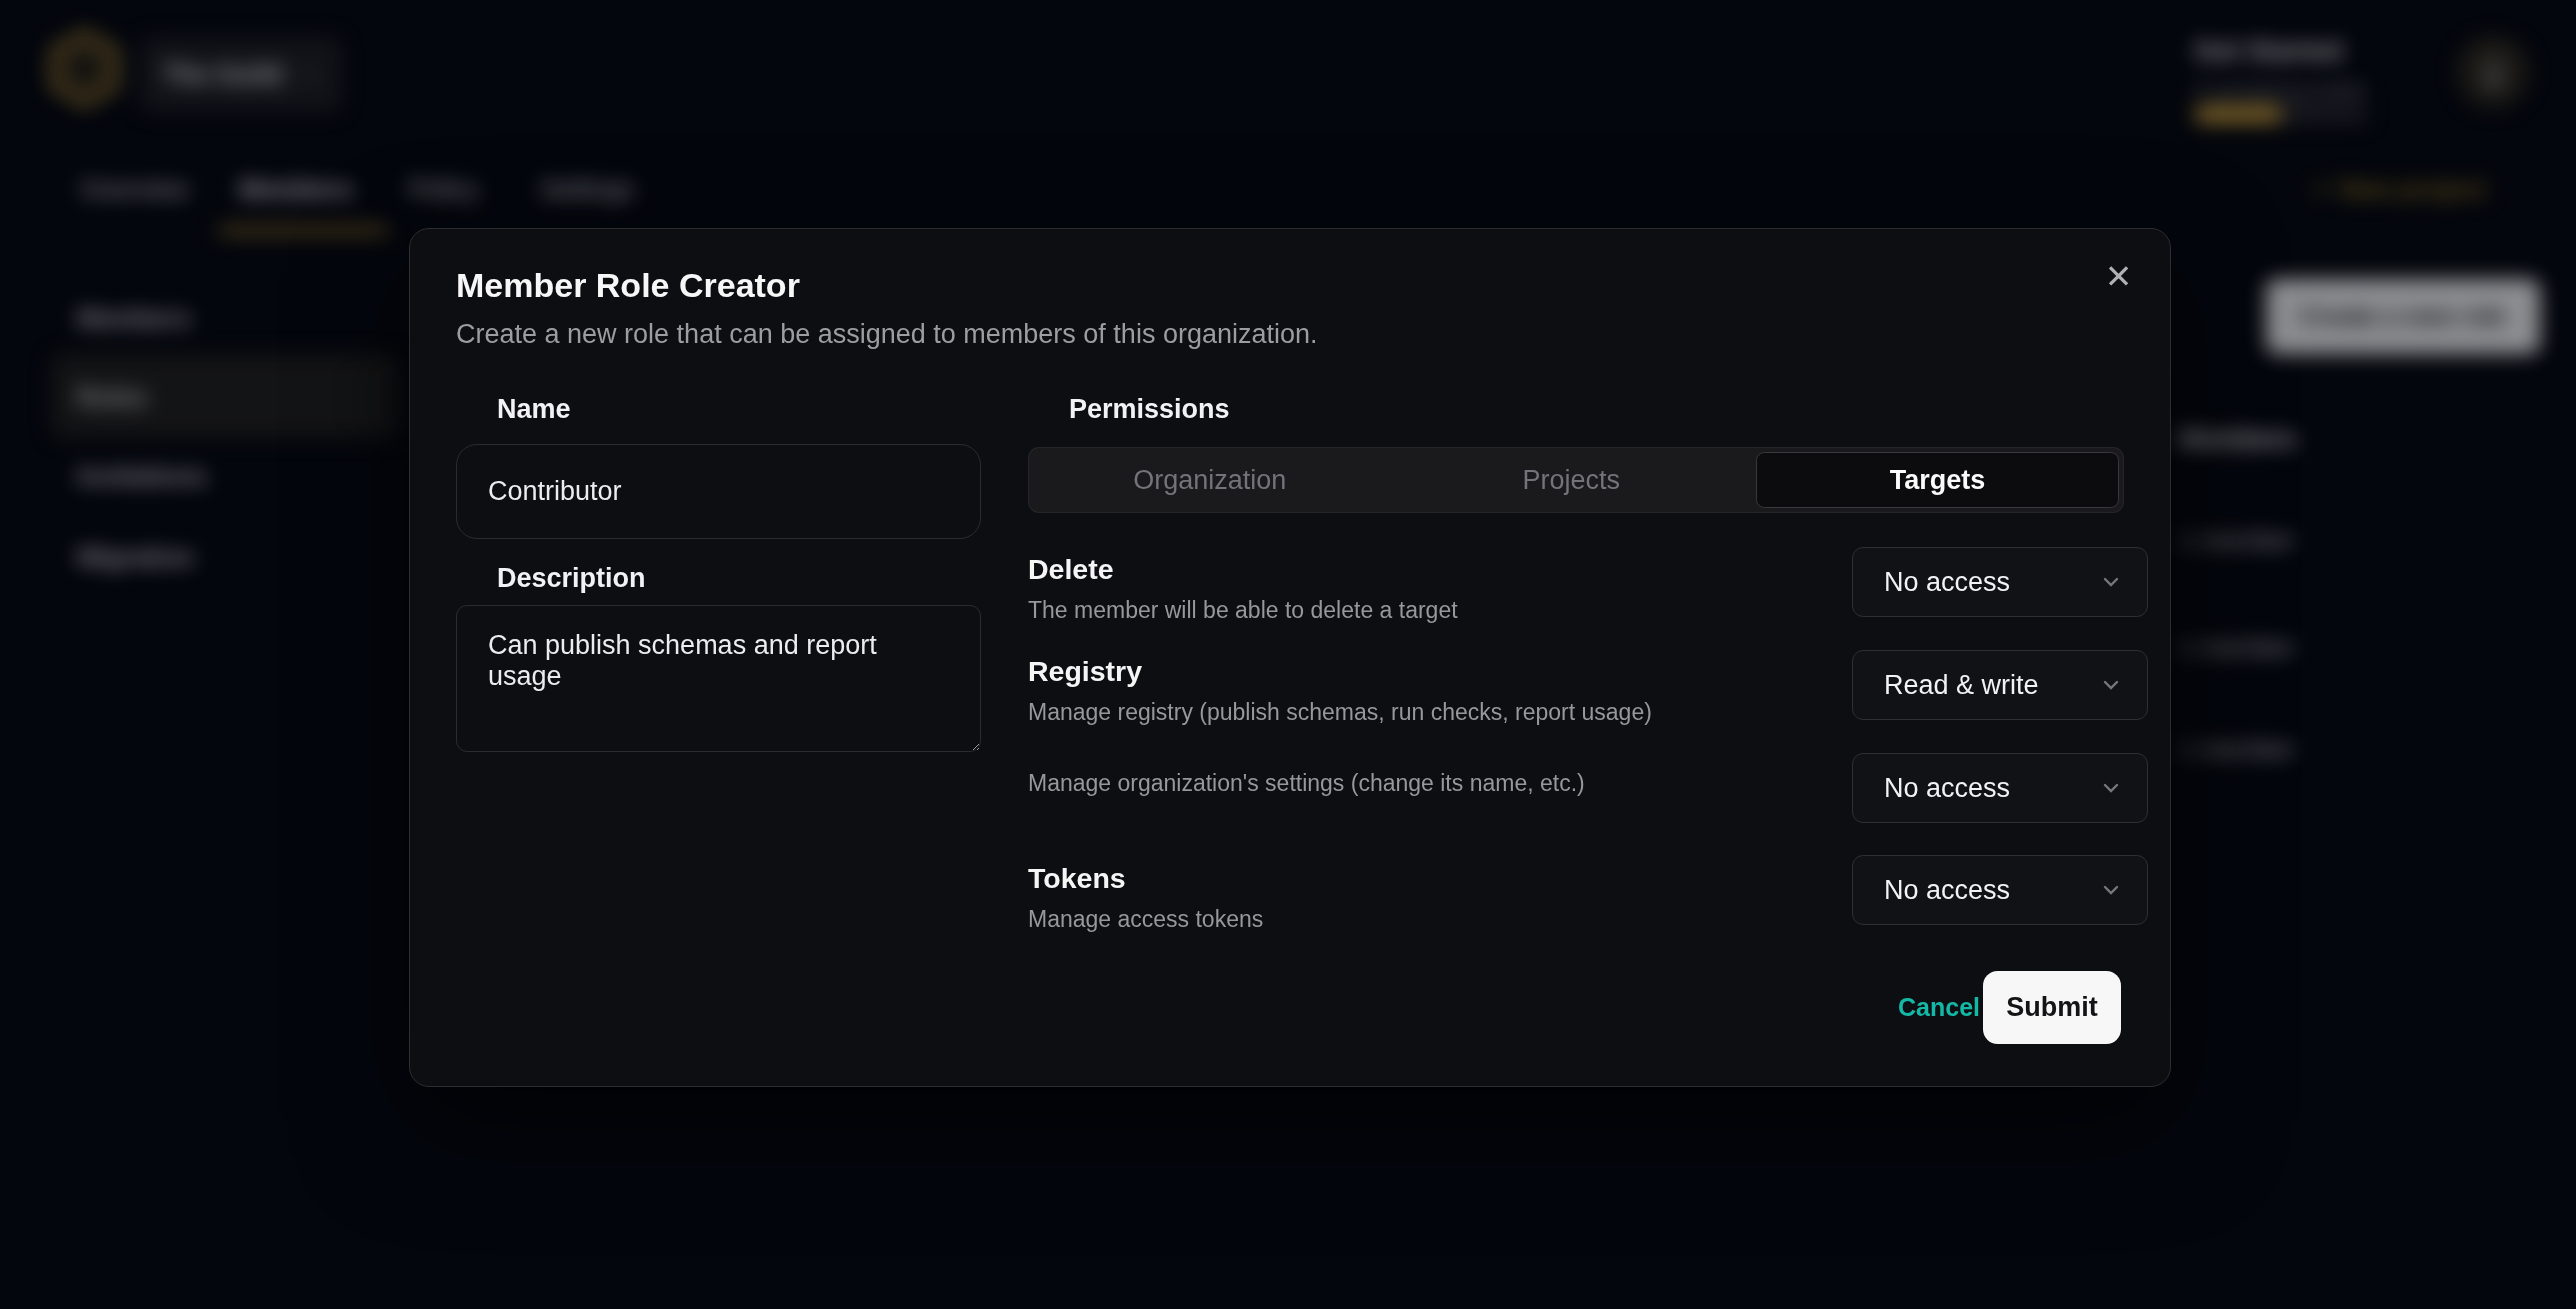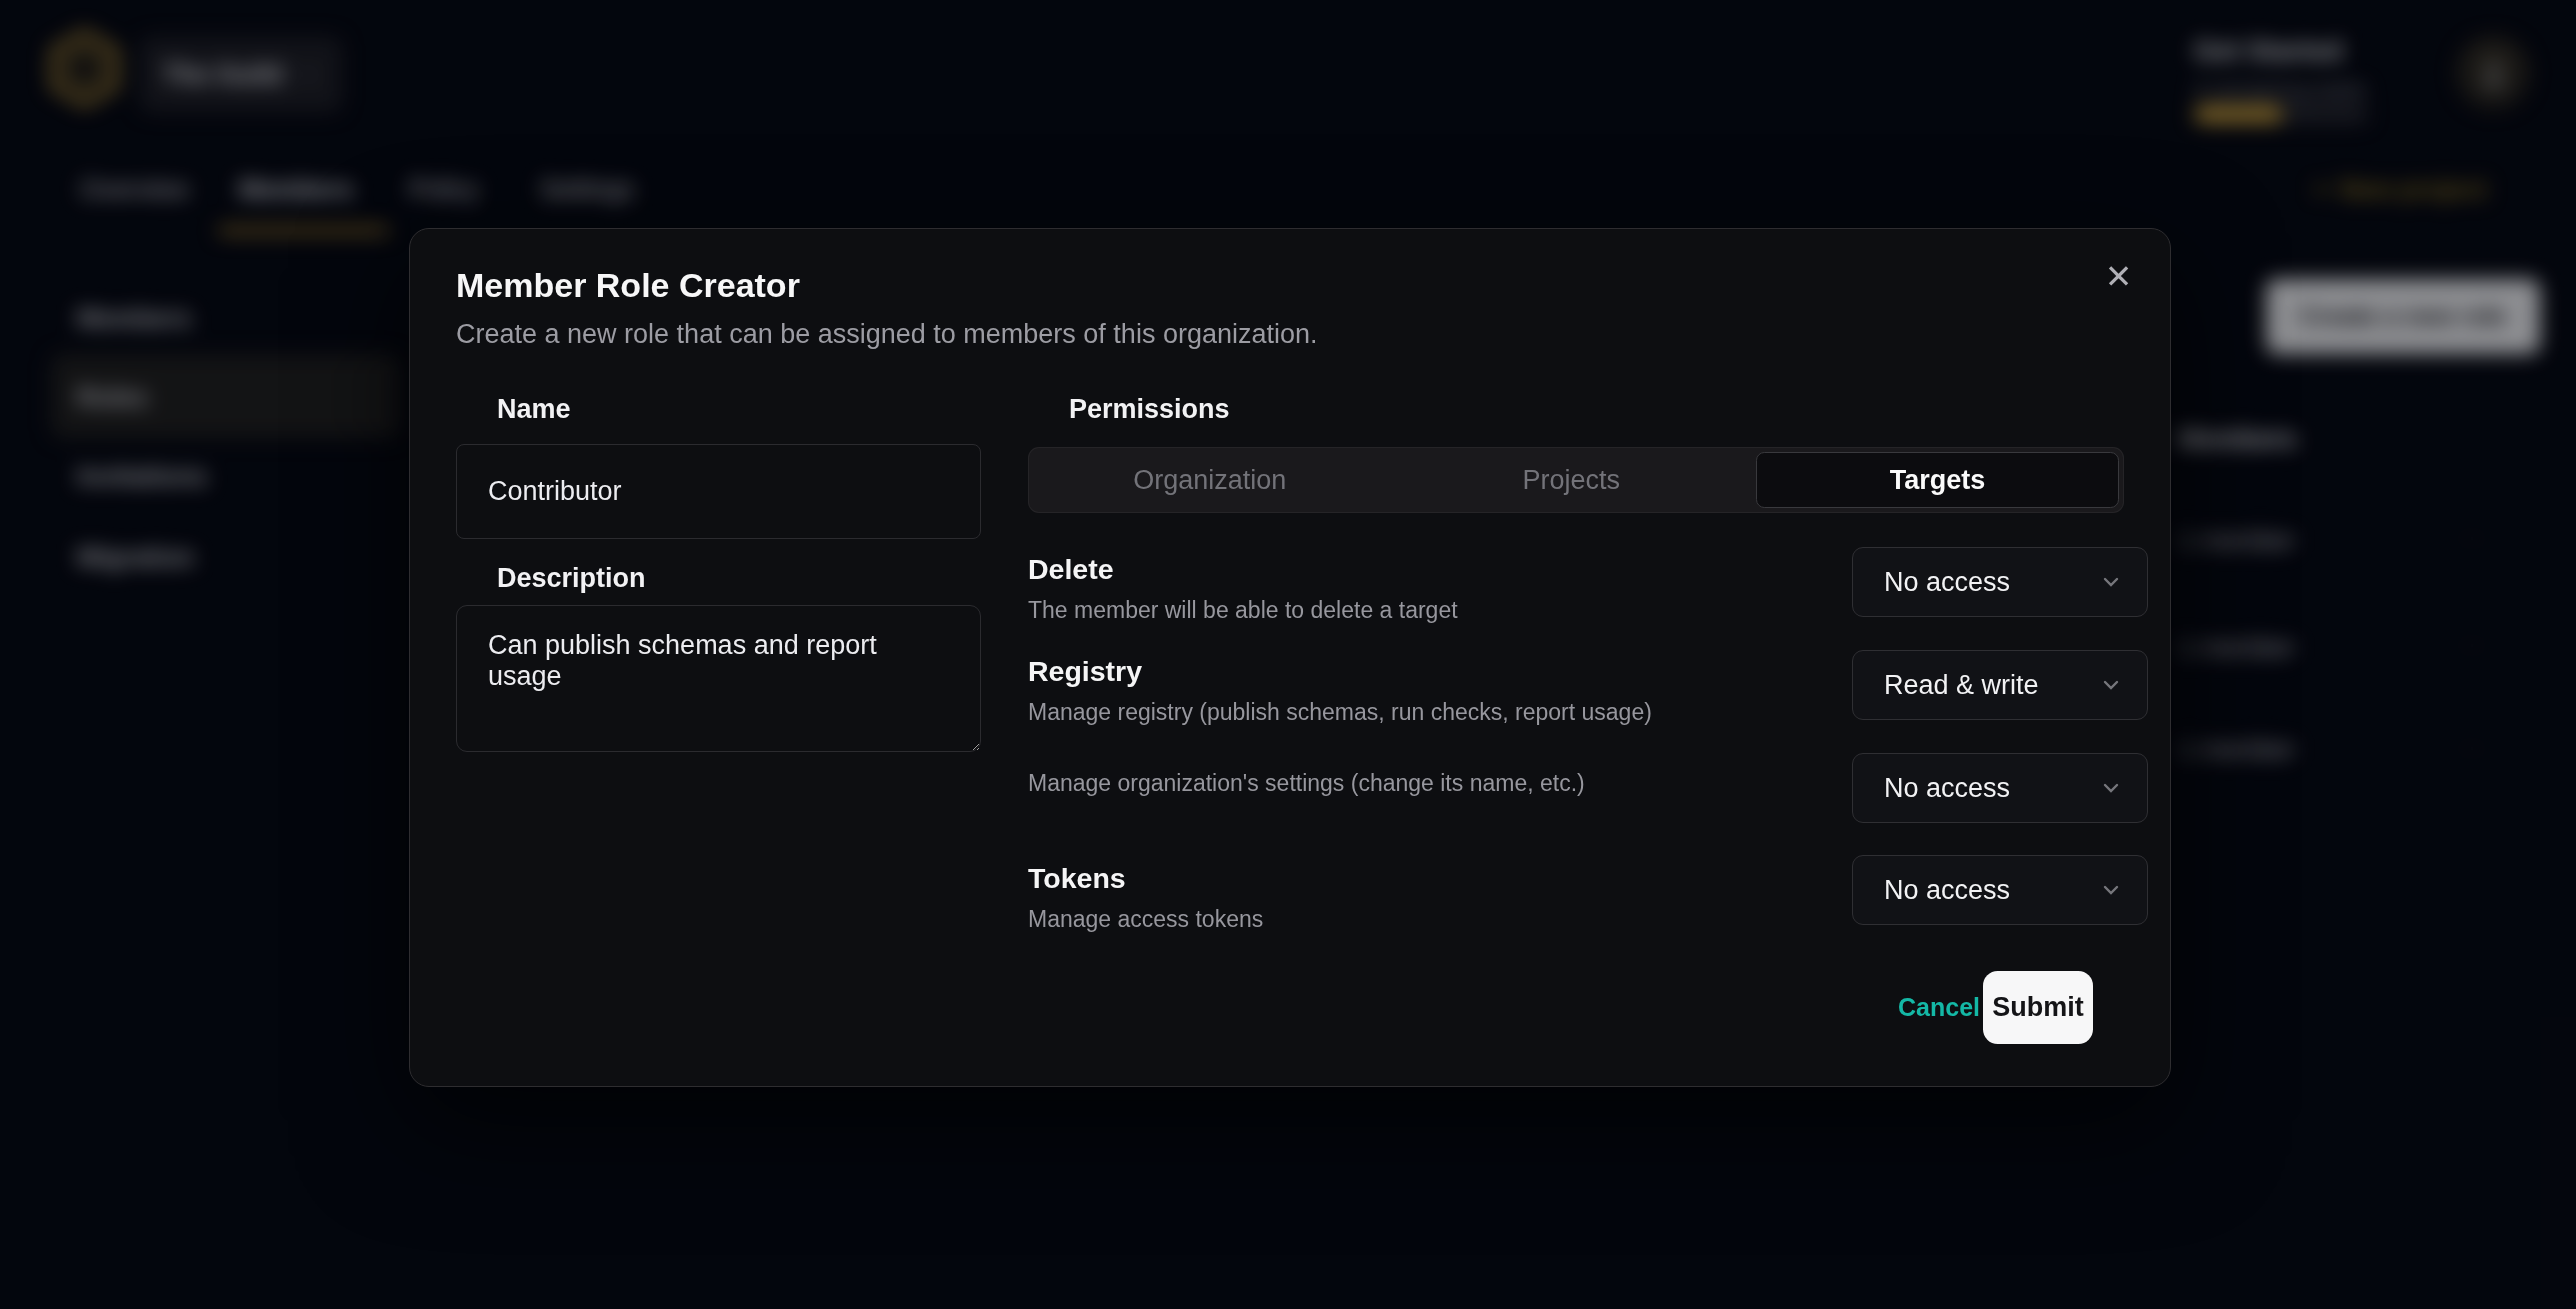--- a/index.html
+++ b/index.html
@@ -61,21 +61,21 @@
   .modal-close{
     position:absolute;right:27.5px;top:24px;width:48px;height:48px;border:none;background:transparent;
     color:#b0b0b6;font-size:33px;line-height:48px;text-align:center;cursor:pointer;padding:0;
   }
   .m-title{position:absolute;left:46px;top:37px;font-size:34px;font-weight:700;color:#f7f7f8;}
   .m-sub{position:absolute;left:46px;top:90px;font-size:27px;color:#9c9ca3;}
 
   .field-label{position:absolute;font-size:27px;font-weight:600;color:#f2f2f4;margin-left:41px;}
   .name-input{
     position:absolute;left:46px;top:215px;width:525px;height:95px;box-sizing:border-box;
-    background:transparent;border:0.9px solid #2b2b2f;border-radius:8px;
+    background:transparent;border:0.9px solid #2b2b2f;border-radius:21px;
     color:#ececf0;font-size:27px;padding:0 31px;font-family:inherit;outline:none;
   }
   .desc-area{
     position:absolute;left:46px;top:376px;width:525px;height:147px;box-sizing:border-box;
     background:transparent;border:0.9px solid #2b2b2f;border-radius:11px;
     color:#ececf0;font-size:27px;padding:24px 31px;font-family:inherit;outline:none;resize:both;
   }
 
   .tabgroup{
     position:absolute;left:618px;top:218px;width:1096px;height:66px;box-sizing:border-box;
@@ -97,21 +97,21 @@
     display:flex;align-items:center;justify-content:space-between;
     padding:0 24px 0 31px;color:#f2f2f4;font-size:27px;cursor:pointer;
   }
   .perm-select .chev{width:24px;height:24px;opacity:.55}
 
   .cancel-btn{
     position:absolute;left:1460px;top:749px;width:138px;height:59px;border:none;background:transparent;
     color:#14b8a6;font-size:25px;font-weight:600;font-family:inherit;cursor:pointer;
   }
   .submit-btn{
-    position:absolute;left:1573px;top:742px;width:110px;height:73px;border:none;border-radius:14.7px;
+    position:absolute;left:1573px;top:742px;width:138px;height:73px;border:none;border-radius:14.7px;
     background:#f7f7f8;color:#141417;font-size:27px;font-weight:600;font-family:inherit;cursor:pointer;
     display:flex;align-items:center;justify-content:center;
   }
 </style>
 </head>
 <body>
 
 <div id="app">
 
   <div class="backdrop">

